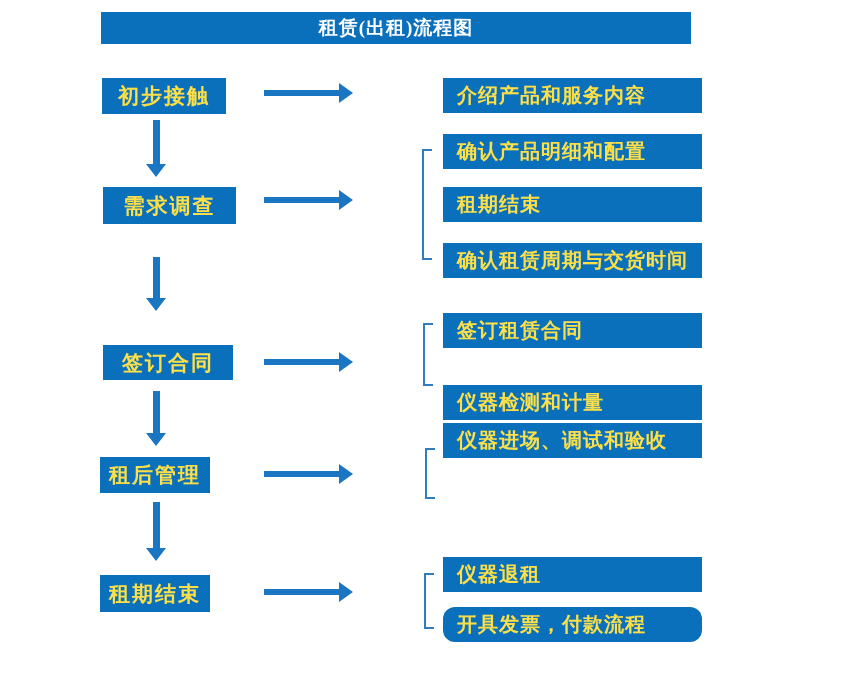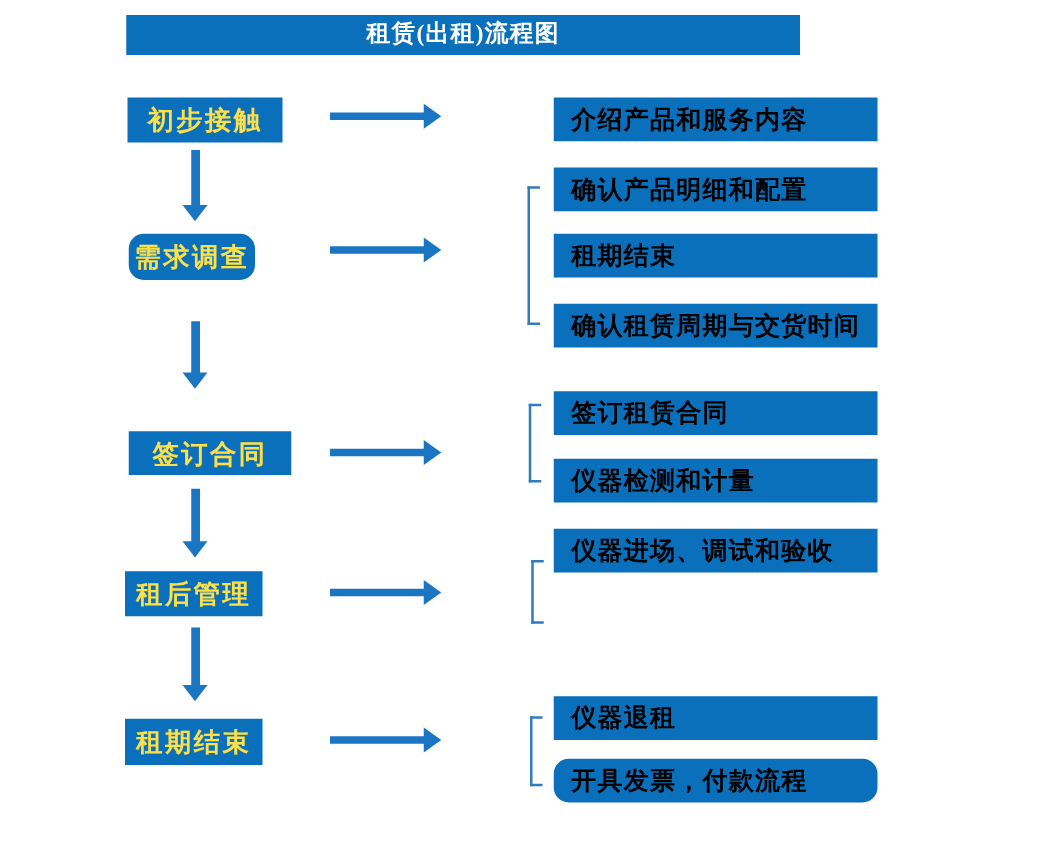--- a/index.html
+++ b/index.html
@@ -11,21 +11,21 @@
   .canvas {
     position: relative;
     width: 844px;
     height: 688px;
     background: #ffffff;
     overflow: hidden;
   }
   .title-bar {
     position: absolute;
     left: 101px; top: 12px;
-    width: 539px; height: 32px;
+    width: 590px; height: 32px;
     background: #0b70bc;
     color: #ffffff;
     font-size: 19px;
     font-weight: bold;
     line-height: 32px;
     text-align: center;
     letter-spacing: 1px;
   }
   .stage-box {
     position: absolute;
@@ -38,21 +38,21 @@
     justify-content: center;
     letter-spacing: 2px;
     white-space: nowrap;
   }
   .output-box {
     position: absolute;
     left: 443px;
     width: 259px;
     height: 35px;
     background: #0b70bc;
-    color: #000000;
+    color: #fde047;
     font-size: 20px;
     font-weight: bold;
     display: flex;
     align-items: center;
     padding-left: 14px;
     box-sizing: border-box;
     letter-spacing: 1px;
     white-space: nowrap;
   }
   
@@ -107,21 +107,21 @@
   }
 </style>
 </head>
 <body>
 
 <div class="canvas">
 
   <div class="title-bar">租赁(出租)流程图</div>
 
   <div class="stage-box" style="left:102px; top:78px;  width:124px; height:36px;">初步接触</div>
-  <div class="stage-box" style="left:103px; top:187px; width:101px; height:37px;border-radius:12px;">需求调查</div>
+  <div class="stage-box" style="left:103px; top:187px; width:133px; height:37px;">需求调查</div>
   <div class="stage-box" style="left:103px; top:345px; width:130px; height:35px;">签订合同</div>
   <div class="stage-box" style="left:100px; top:457px; width:110px; height:36px;">租后管理</div>
   <div class="stage-box" style="left:100px; top:575px; width:110px; height:37px;">租期结束</div>
 
   <div class="v-arrow" style="top:120px; height:57px;">
       <span class="shaft"></span>
       <span class="head"></span>
     </div>
   <div class="v-arrow" style="top:257px; height:54px;">
       <span class="shaft"></span>
@@ -162,20 +162,20 @@
   <div class="bracket" style="left:425px; top:448px; height:51px;"></div>
   <div class="bracket" style="left:424px; top:573px; height:56px;"></div>
 
   <div class="output-box" style="top:78px;">介绍产品和服务内容</div>
 
   <div class="output-box" style="top:134px;">确认产品明细和配置</div>
   <div class="output-box" style="top:187px;">租期结束</div>
   <div class="output-box" style="top:243px;">确认租赁周期与交货时间</div>
 
   <div class="output-box" style="top:313px;">签订租赁合同</div>
-  <div class="output-box" style="top:367px;">仪器检测和计量</div>
+  <div class="output-box" style="top:385px;">仪器检测和计量</div>
 
   <div class="output-box" style="top:423px;">仪器进场、调试和验收</div>
 
   <div class="output-box" style="top:557px;">仪器退租</div>
   <div class="output-box" style="top:607px;border-radius:12px;">开具发票，付款流程</div>
 
 </div>
 
 </body></html>

